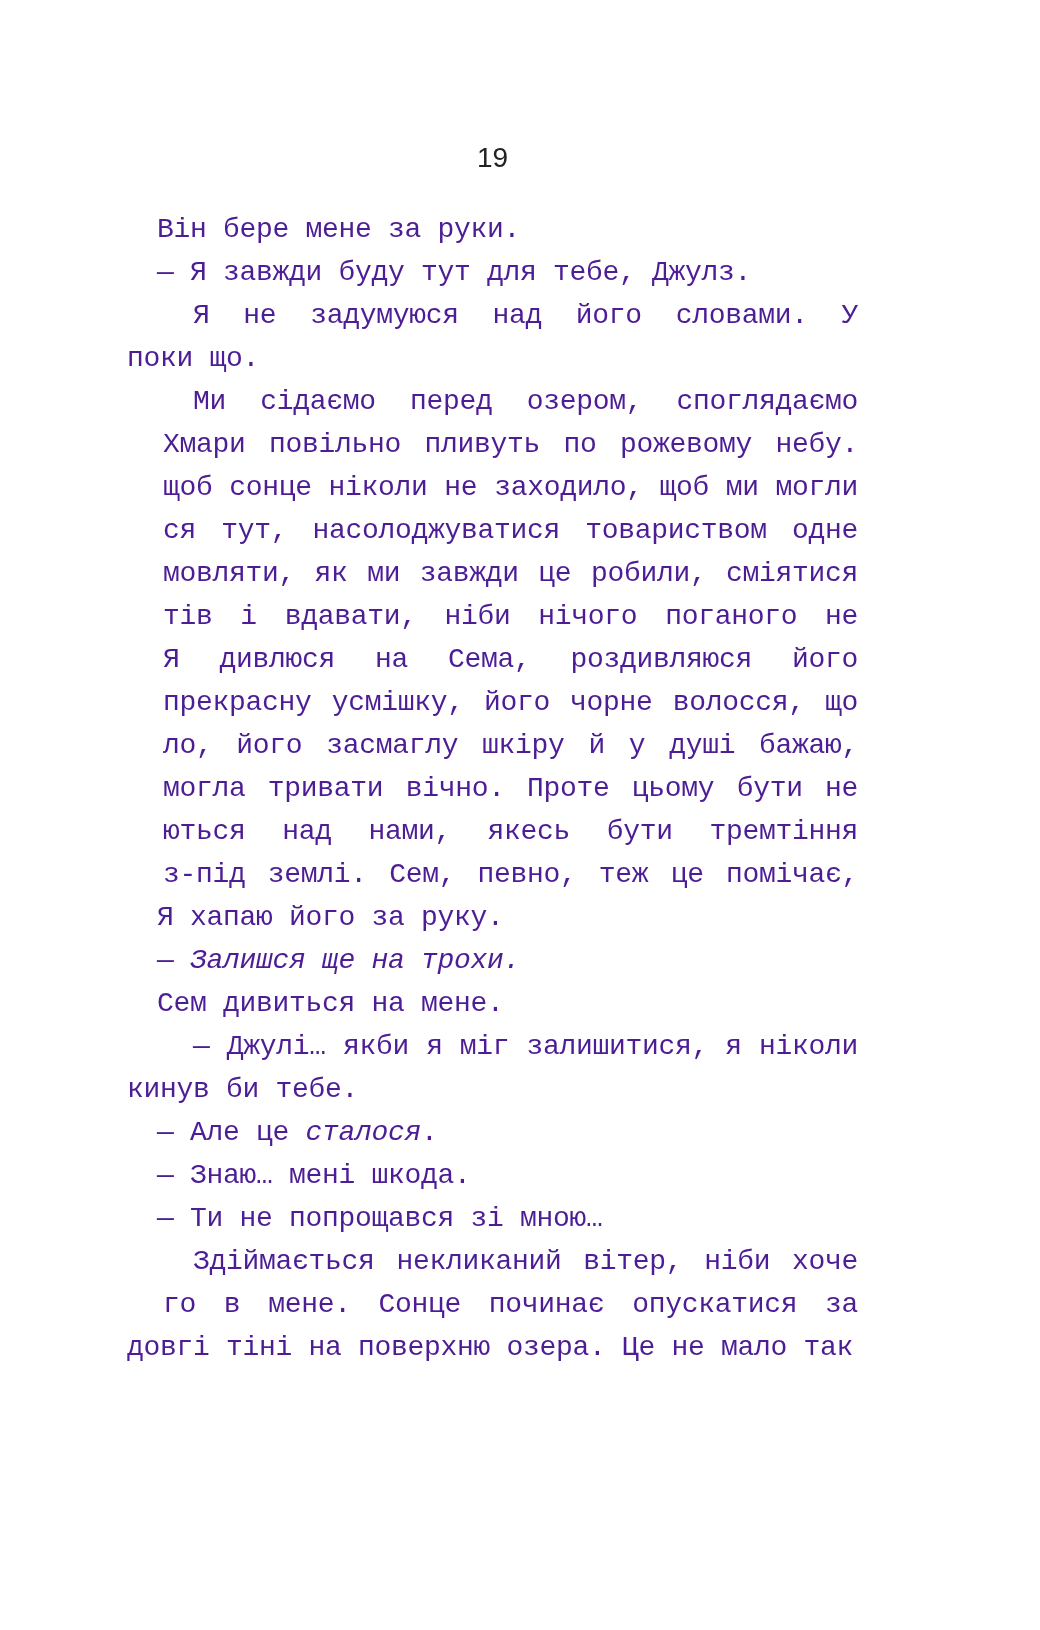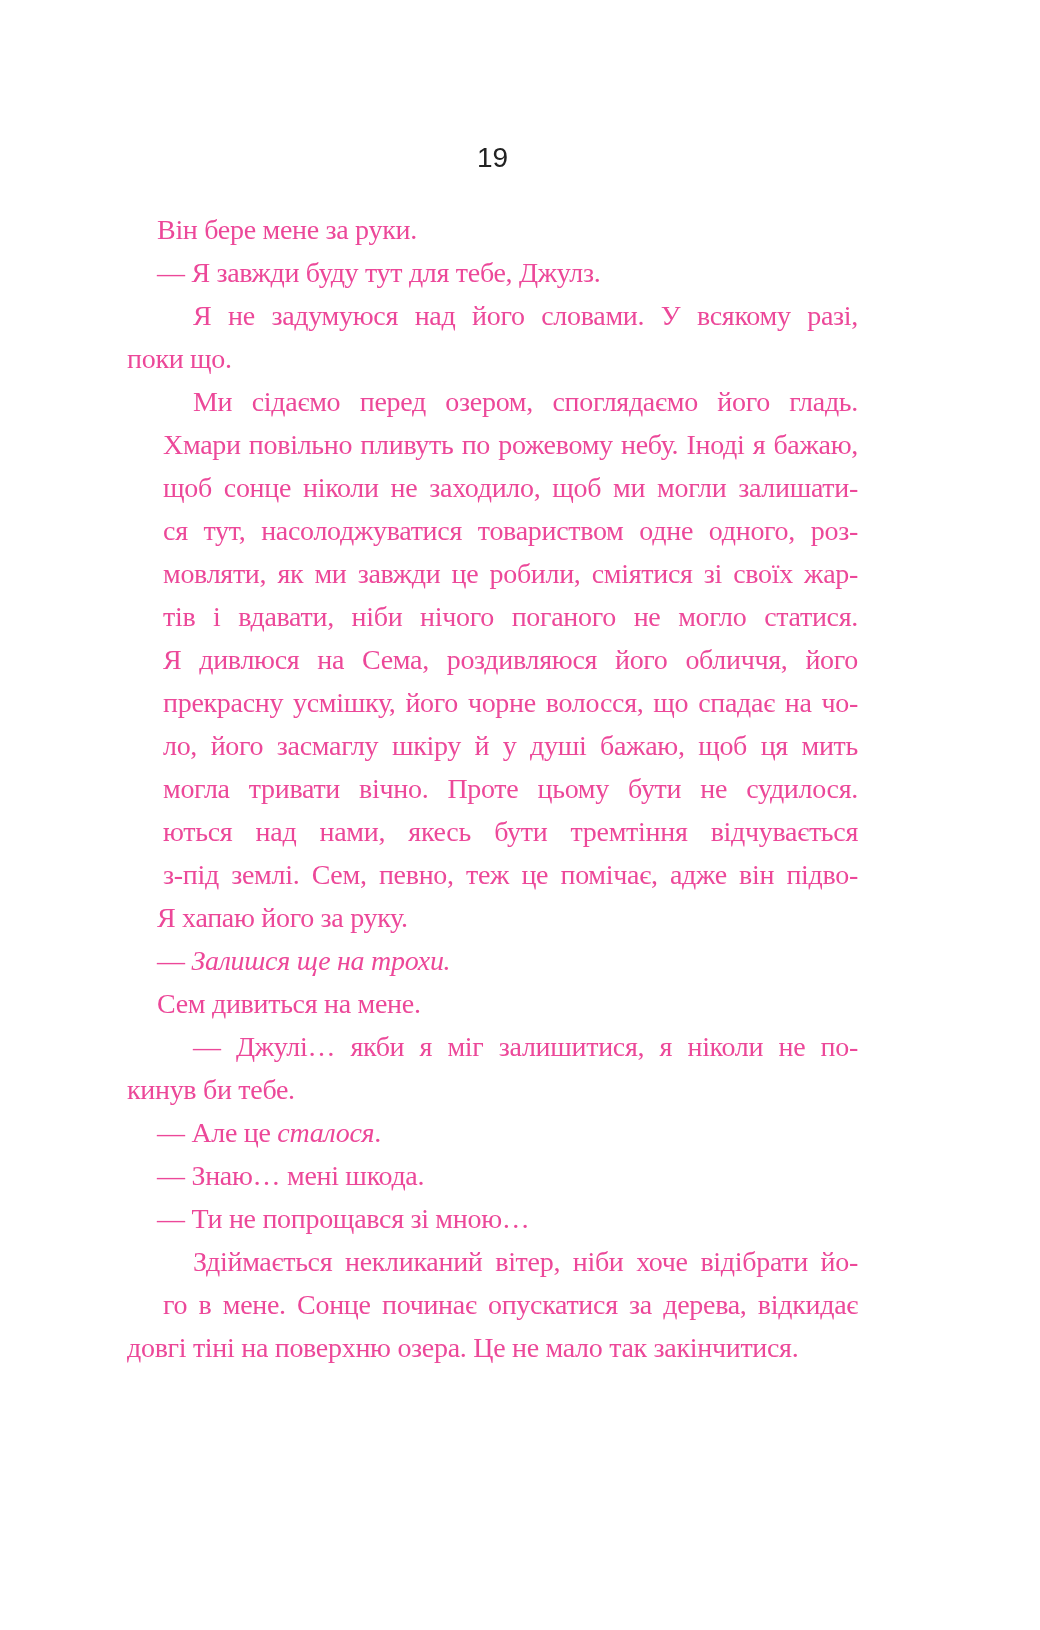--- a/index.html
+++ b/index.html
@@ -29,23 +29,23 @@
     font-family: "Liberation Sans", "DejaVu Sans", sans-serif;
     font-size: 28px;
     line-height: 28px;
     color: #222222;
   }
   .text-block {
     position: absolute;
     left: 127px;
     top: 208px;
     width: 731px;
-    font-family: Liberation Serif, serif;
+    font-family: Liberation Mono, monospace;
     font-size: 28px;
-    color: #ec4899;
+    color: #4c1d95;
     letter-spacing: -0.3px;
   }
   .line {
     line-height: 43px;
     height: 43px;
     overflow: hidden;
     white-space: normal;
   }
   .line.indent {
     padding-left: 30px;

